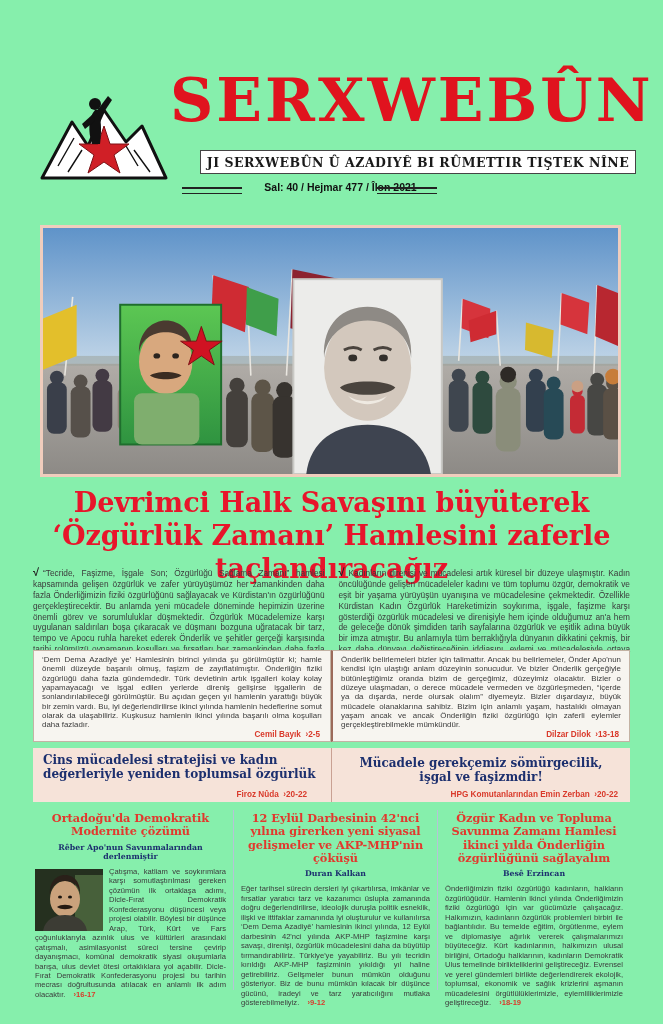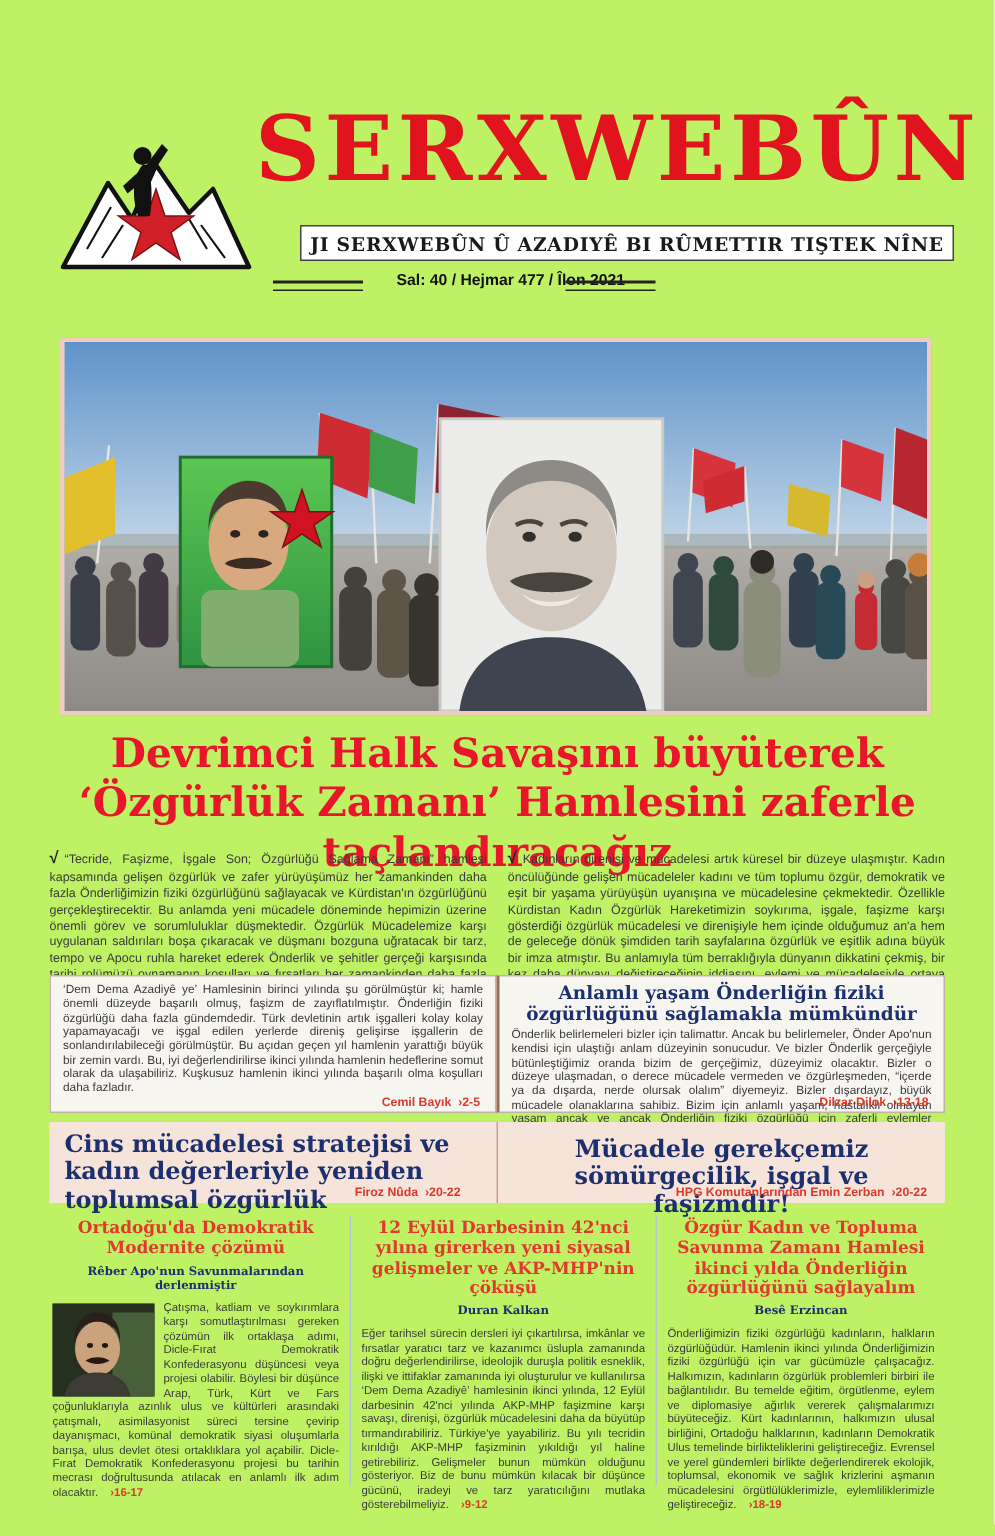--- a/index.html
+++ b/index.html
@@ -1,16 +1,16 @@
 <!DOCTYPE html>
 <html><head>
 <meta charset="utf-8">
 <style>
   html,body{margin:0;padding:0;background:#ffffff;}
-  .page{position:relative;width:663px;height:1024px;background:#bef264;overflow:hidden;
+  .page{position:relative;width:663px;height:1024px;background:#86efac;overflow:hidden;
         font-family:"Liberation Sans","DejaVu Sans",sans-serif;color:#2b2b2b;}
 
   
   .masthead{position:absolute;left:32px;top:84px;width:600px;height:116px;}
   .logo{position:absolute;left:6px;top:4px;width:132px;height:92px;}
   .paper-title{position:absolute;left:138px;top:-14px;width:462px;text-align:center;
       font-family:"DejaVu Serif","Liberation Serif",serif;font-weight:bold;
       font-size:60px;letter-spacing:3px;color:#e0131e;line-height:1.0;white-space:nowrap;}
   .slogan-box{position:absolute;left:168px;top:66px;width:430px;border:1.5px solid #444;
       background:#fff;text-align:center;padding:4px 2px 3px 2px;
@@ -48,21 +48,21 @@
       font-size:12.3px;color:#1c2f6e;text-align:center;line-height:1.1;margin-bottom:3px;}
   .boxbody{font-size:7.9px;line-height:1.18;text-align:justify;color:#3a3a3a;}
   .boxby{position:absolute;right:10px;bottom:2px;font-size:8.2px;font-weight:bold;color:#d93a2b;}
 
   
   .band{position:absolute;left:33px;top:748px;width:597px;height:54px;background:#f6e3d9;
       display:flex;}
   .bandcell{flex:1;position:relative;padding:6px 10px 4px 10px;box-sizing:border-box;}
   .bandcell + .bandcell{border-left:1.5px solid #c9a193;}
   .bandtitle{font-family:"DejaVu Serif","Liberation Serif",serif;font-weight:bold;
-      font-size:16px;line-height:1.15;color:#1c2f6e;}
+      font-size:12px;line-height:1.15;color:#1c2f6e;}
   .bandcell.c2 .bandtitle{text-align:center;padding-top:3px;}
   .bandby{position:absolute;right:12px;bottom:3px;font-size:8.2px;font-weight:bold;color:#d93a2b;}
   .bandcell.c1 .bandby{right:24px;}
 
   
   .bottom{position:absolute;left:33px;top:810px;width:597px;height:180px;display:flex;}
   .bcol{box-sizing:border-box;padding:0 7px;position:relative;}
   .bcol.b1{width:200px;padding-left:2px;}
   .bcol.b2{width:205px;border-left:1.5px solid #b5c4d6;border-right:1.5px solid #b5c4d6;}
   .bcol.b3{width:192px;}
@@ -212,21 +212,20 @@
     <div class="col"><span class="check">√</span><span>“Tecride, Faşizme, İşgale Son; Özgürlüğü Sağlama Zamanı” hamlesi kapsamında gelişen özgürlük ve zafer yürüyüşümüz her zamankinden daha fazla Önderliğimizin fiziki özgürlüğünü sağlayacak ve Kürdistan'ın özgürlüğünü gerçekleştirecektir. Bu anlamda yeni mücadele döneminde hepimizin üzerine önemli görev ve sorumluluklar düşmektedir. Özgürlük Mücadelemize karşı uygulanan saldırıları boşa çıkaracak ve düşmanı bozguna uğratacak bir tarz, tempo ve Apocu ruhla hareket ederek Önderlik ve şehitler gerçeği karşısında tarihi rolümüzü oynamanın koşulları ve fırsatları her zamankinden daha fazla ortaya çıkmıştır.</span></div>
     <div class="col"><span class="check">√</span><span>Kadınların direnişi ve mücadelesi artık küresel bir düzeye ulaşmıştır. Kadın öncülüğünde gelişen mücadeleler kadını ve tüm toplumu özgür, demokratik ve eşit bir yaşama yürüyüşün uyanışına ve mücadelesine çekmektedir. Özellikle Kürdistan Kadın Özgürlük Hareketimizin soykırıma, işgale, faşizme karşı gösterdiği özgürlük mücadelesi ve direnişiyle hem içinde olduğumuz an'a hem de geleceğe dönük şimdiden tarih sayfalarına özgürlük ve eşitlik adına büyük bir imza atmıştır. Bu anlamıyla tüm berraklığıyla dünyanın dikkatini çekmiş, bir kez daha dünyayı değiştireceğinin iddiasını, eylemi ve mücadelesiyle ortaya koymuştur.</span><span class="pref">›6-8</span></div>
   </div>
 
   <div class="boxrow">
     <div class="boxcell">
       <div class="boxbody">‘Dem Dema Azadiyê ye’ Hamlesinin birinci yılında şu görülmüştür ki; hamle önemli düzeyde başarılı olmuş, faşizm de zayıflatılmıştır. Önderliğin fiziki özgürlüğü daha fazla gündemdedir. Türk devletinin artık işgalleri kolay kolay yapamayacağı ve işgal edilen yerlerde direniş gelişirse işgallerin de sonlandırılabileceği görülmüştür. Bu açıdan geçen yıl hamlenin yarattığı büyük bir zemin vardı. Bu, iyi değerlendirilirse ikinci yılında hamlenin hedeflerine somut olarak da ulaşabiliriz. Kuşkusuz hamlenin ikinci yılında başarılı olma koşulları daha fazladır.</div>
       <div class="boxby"><span>Cemil Bayık</span>&nbsp;&nbsp;<span>›2-5</span></div>
     </div>
     <div class="boxcell">
-      <div class="boxtitle">Anlamlı yaşam Önderliğin fiziki özgürlüğünü sağlamakla mümkündür</div>
       <div class="boxbody">Önderlik belirlemeleri bizler için talimattır. Ancak bu belirlemeler, Önder Apo'nun kendisi için ulaştığı anlam düzeyinin sonucudur. Ve bizler Önderlik gerçeğiyle bütünleştiğimiz oranda bizim de gerçeğimiz, düzeyimiz olacaktır. Bizler o düzeye ulaşmadan, o derece mücadele vermeden ve özgürleşmeden, “içerde ya da dışarda, nerde olursak olalım” diyemeyiz. Bizler dışardayız, büyük mücadele olanaklarına sahibiz. Bizim için anlamlı yaşam, hastalıklı olmayan yaşam ancak ve ancak Önderliğin fiziki özgürlüğü için zaferli eylemler gerçekleştirebilmekle mümkündür.</div>
       <div class="boxby"><span>Dilzar Dilok</span>&nbsp;&nbsp;<span>›13-18</span></div>
     </div>
   </div>
 
   <div class="band">
     <div class="bandcell c1">
       <div class="bandtitle">Cins mücadelesi stratejisi ve kadın değerleriyle yeniden toplumsal özgürlük</div>
       <div class="bandby"><span>Firoz Nûda</span>&nbsp;&nbsp;<span>›20-22</span></div>
     </div>

